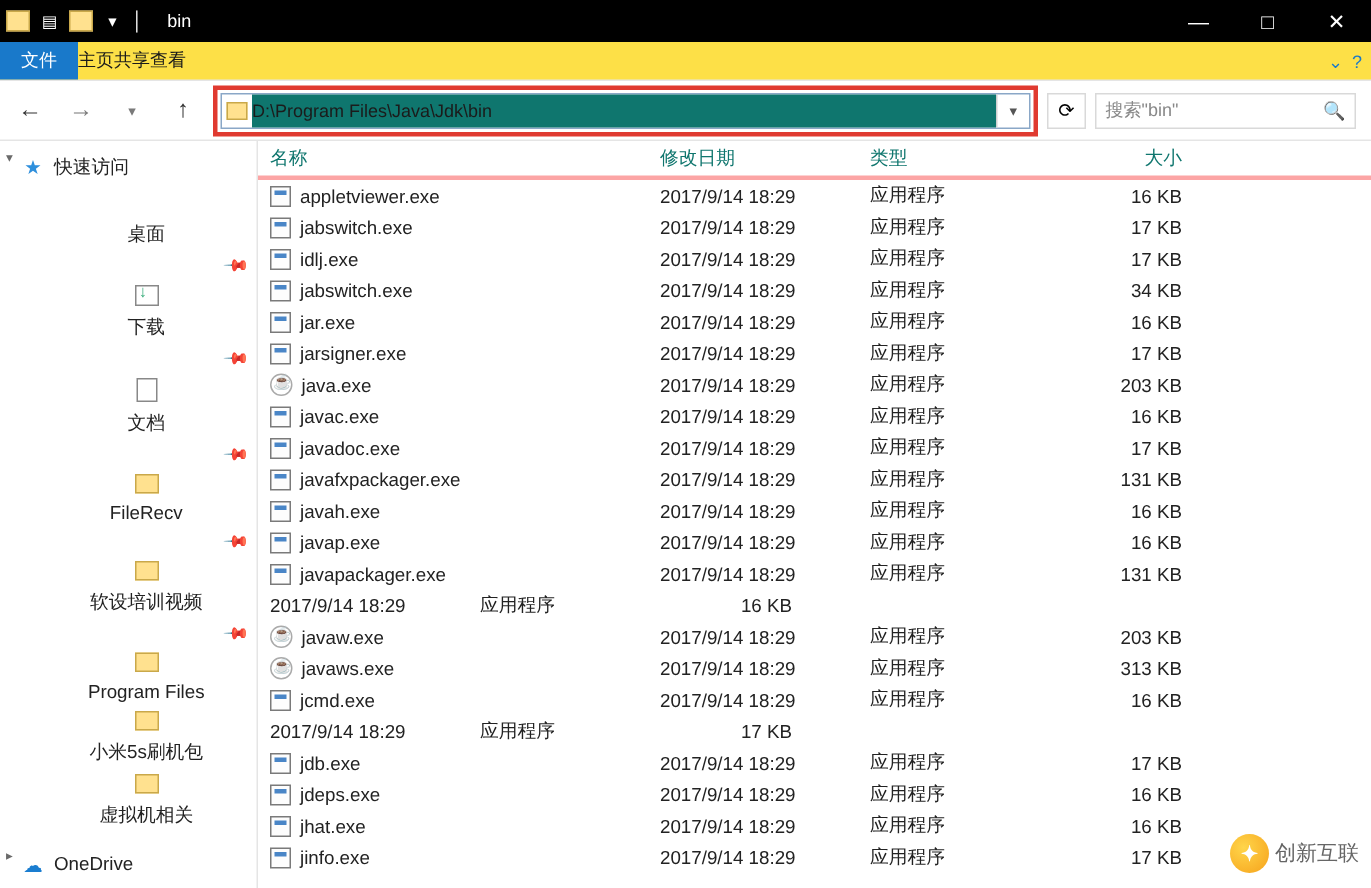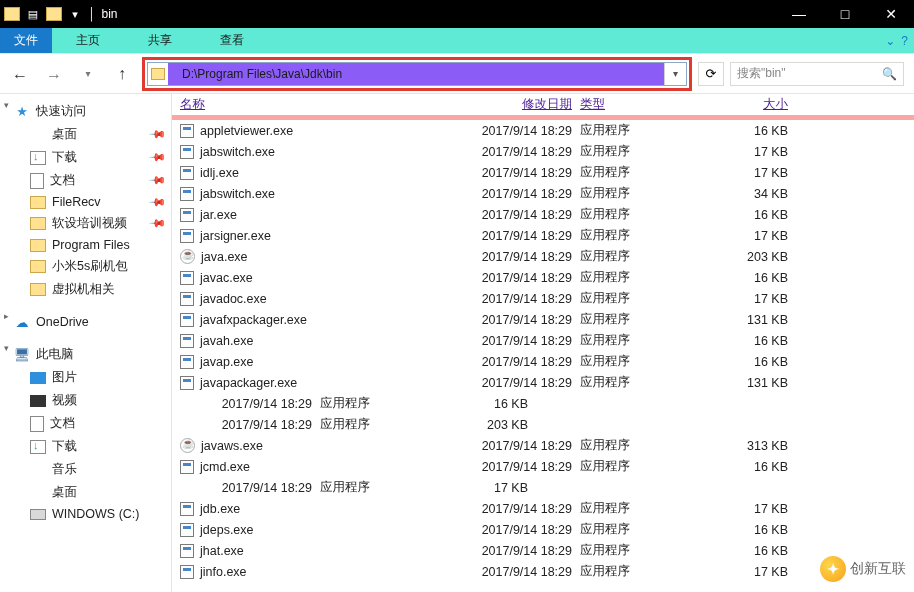--- a/index.html
+++ b/index.html
@@ -3,75 +3,75 @@
 <meta charset="utf-8">
 <style>
 * { margin: 0; padding: 0; box-sizing: border-box; font-family: "Microsoft YaHei", "Segoe UI", sans-serif; }
 html, body { width: 914px; height: 592px; overflow: hidden; background: #fff; }
 
 
 .titlebar { height: 28px; background: #000; display: flex; align-items: center; color: #fff; font-size: 12px; }
 .titlebar .tb-icons { display: flex; align-items: center; gap: 4px; padding-left: 4px; }
 .tb-folder { width: 16px; height: 14px; background: #ffe18f; border: 1px solid #c9a84a; display: inline-block; }
 .tb-icon { width: 18px; height: 18px; display: flex; align-items: center; justify-content: center; font-size: 11px; }
-.titlebar .win-title { margin-left: 6px; }
+.titlebar .win-title { margin-left: 16px; }
 .titlebar .spacer { flex: 1; }
 .winbtn { width: 46px; height: 28px; display: flex; align-items: center; justify-content: center; font-size: 14px; }
 
 
-.ribbon { height: 26px; background: #5eead4; display: flex; align-items: stretch; font-size: 12px; border-bottom: 1px solid #e5e5e5; }
+.ribbon { height: 26px; background: #fde047; display: flex; align-items: stretch; font-size: 12px; border-bottom: 1px solid #e5e5e5; }
 .ribbon .file-tab { background: #1979ca; color: #fff; padding: 0 14px; display: flex; align-items: center; }
-.ribbon .tab { padding: 0 24px; display: flex; align-items: center; color: #1a1a1a; }
+.ribbon .tab { padding: 0 0; display: flex; align-items: center; color: #1a1a1a; }
 .ribbon-right { margin-left: auto; display: flex; align-items: center; padding-right: 6px; color: #1979ca; font-size: 12px; gap: 6px; }
 
 
 .navbar { height: 40px; display: flex; align-items: center; padding: 0 6px; gap: 6px; border-bottom: 1px solid #e5e5e5; }
 .nav-arrow { width: 28px; height: 28px; display: flex; align-items: center; justify-content: center; color: #7a7a7a; font-size: 16px; }
 .nav-arrow.enabled { color: #333; }
 .address-highlight { border: 3px solid #e03a30; padding: 2px; display: flex; align-items: center; height: 34px; }
 .address-bar { width: 540px; height: 24px; border: 1px solid #8aa7c7; display: flex; align-items: center; background: #fff; }
 .address-bar .addr-icon { width: 20px; display: flex; justify-content: center; }
 .addr-folder { width: 14px; height: 12px; background: #ffe18f; border: 1px solid #c9a84a; }
-.address-bar .addr-text { flex: 1; height: 100%; display: flex; align-items: center; background: #8b5cf6; color: #1b1b1b; font-size: 12px; padding-left: 14px; text-align: right; }
+.address-bar .addr-text { flex: 1; height: 100%; display: flex; align-items: center; background: #0f766e; color: #1b1b1b; font-size: 12px; padding-left: 0; text-align: right; }
 .address-bar .addr-drop { width: 22px; display: flex; justify-content: center; color: #555; font-size: 10px; border-left: 1px solid #d0d0d0; height: 100%; align-items: center; }
 .refresh-btn { width: 26px; height: 24px; border: 1px solid #d9d9d9; display: flex; align-items: center; justify-content: center; font-size: 13px; }
 .search-box { flex: 1; height: 24px; border: 1px solid #d9d9d9; display: flex; align-items: center; padding: 0 6px; color: #888; font-size: 12px; margin-right: 4px; max-width: 200px; }
 .search-box .sicon { margin-left: auto; font-size: 12px; color: #555; }
 
 
 .body { display: flex; height: calc(592px - 28px - 26px - 40px); }
 
 
 .sidebar { width: 172px; border-right: 1px solid #e5e5e5; overflow: hidden; padding-top: 6px; font-size: 12.5px; color: #222; }
 .side-group { margin-bottom: 10px; }
 .side-head { display: flex; align-items: center; padding: 3px 6px 3px 14px; gap: 6px; }
-.side-item { display: flex; align-items: center; padding: 3px 6px 3px 30px; gap: 6px; }
+.side-item { display: flex; align-items: center; padding: 3px 6px 3px 30px; gap: 6px; flex-direction: column; }
 .side-item .pin { margin-left: auto; color: #8a8a8a; font-size: 11px; transform: rotate(45deg); }
 .side-caret { position: absolute; left: 4px; color: #6a6a6a; font-size: 9px; }
 .side-row { position: relative; }
 .ico { width: 16px; height: 16px; display: inline-flex; align-items: center; justify-content: center; font-size: 13px; flex-shrink: 0; }
 .ico.star { color: #2e8fdc; }
 .ico.desktop { color: #2e8fdc; }
 .ico.download { width:16px; height:14px; background:#fff; border:1px solid #888; position:relative; }
 .ico.download::after { content:"↓"; position:absolute; left:2px; top:-2px; font-size:11px; color:#3a7; }
 .ico.doc { width:14px; height:16px; background:#fff; border:1px solid #888; position:relative; }
 .ico.folder { width:16px; height:13px; background:#ffe18f; border:1px solid #c9a84a; }
 .ico.onedrive { color:#1a7dd0; }
 .ico.pc { color:#3a6ea5; }
 .ico.video { background:#333; width:16px; height:12px; }
 .ico.pic { background:#2e8fdc; width:16px; height:12px; }
 .ico.music { color:#1b7fd4; }
 .ico.disk { background:#d9d9d9; width:16px; height:11px; border:1px solid #888; }
 
 
 .filelist { flex: 1; overflow: hidden; font-size: 12.5px; }
-.cols { display: flex; border-bottom: 5px solid #fca5a5; color: #4c1d95; height: 26px; align-items: center; text-decoration: underline; }
+.cols { display: flex; border-bottom: 3px solid #fca5a5; color: #0f766e; height: 26px; align-items: center; }
 .cols > div, .row > div { padding-left: 8px; }
 .c-name { width: 260px; display: flex; align-items: center; }
-.c-date { width: 140px; text-align: right; }
+.c-date { width: 140px; }
 .c-type { width: 120px; }
 .c-size { width: 110px; text-align: right; padding-right: 14px; }
 .row { display: flex; height: 21px; align-items: center; color: #222; }
 .row .c-name { gap: 6px; align-items: center; }
 .file-ico { width: 16px; height: 16px; display: inline-flex; align-items: center; justify-content: center; flex-shrink: 0; }
 .file-ico.exe { width:14px; height:14px; background:#fdfdfd; border:1px solid #7a7a7a; position:relative; }
 .file-ico.exe::before { content:""; position:absolute; top:2px; left:2px; width:8px; height:3px; background:#4a86c7; }
 .file-ico.java { width:15px; height:15px; border-radius:50%; background:#fff; border:1px solid #aaa; position:relative; }
 .file-ico.java::after { content:"☕"; font-size:10px; position:absolute; left:1px; top:-1px; color:#c0392b; }
 
@@ -356,20 +356,24 @@
     <div class="c-date">2017/9/14 18:29</div>
     <div class="c-type">应用程序</div>
     <div class="c-size">131 KB</div>
         </div>
         <div class="row">
     <div class="c-date">2017/9/14 18:29</div>
     <div class="c-type">应用程序</div>
     <div class="c-size">16 KB</div>
         </div>
         <div class="row">
+    <div class="c-name">
+            <span class="file-ico java"></span>
+            <span>javaw.exe</span>
+          </div>
     <div class="c-date">2017/9/14 18:29</div>
     <div class="c-type">应用程序</div>
     <div class="c-size">203 KB</div>
         </div>
         <div class="row">
     <div class="c-name">
             <span class="file-ico java"></span>
             <span>javaws.exe</span>
           </div>
     <div class="c-date">2017/9/14 18:29</div>

